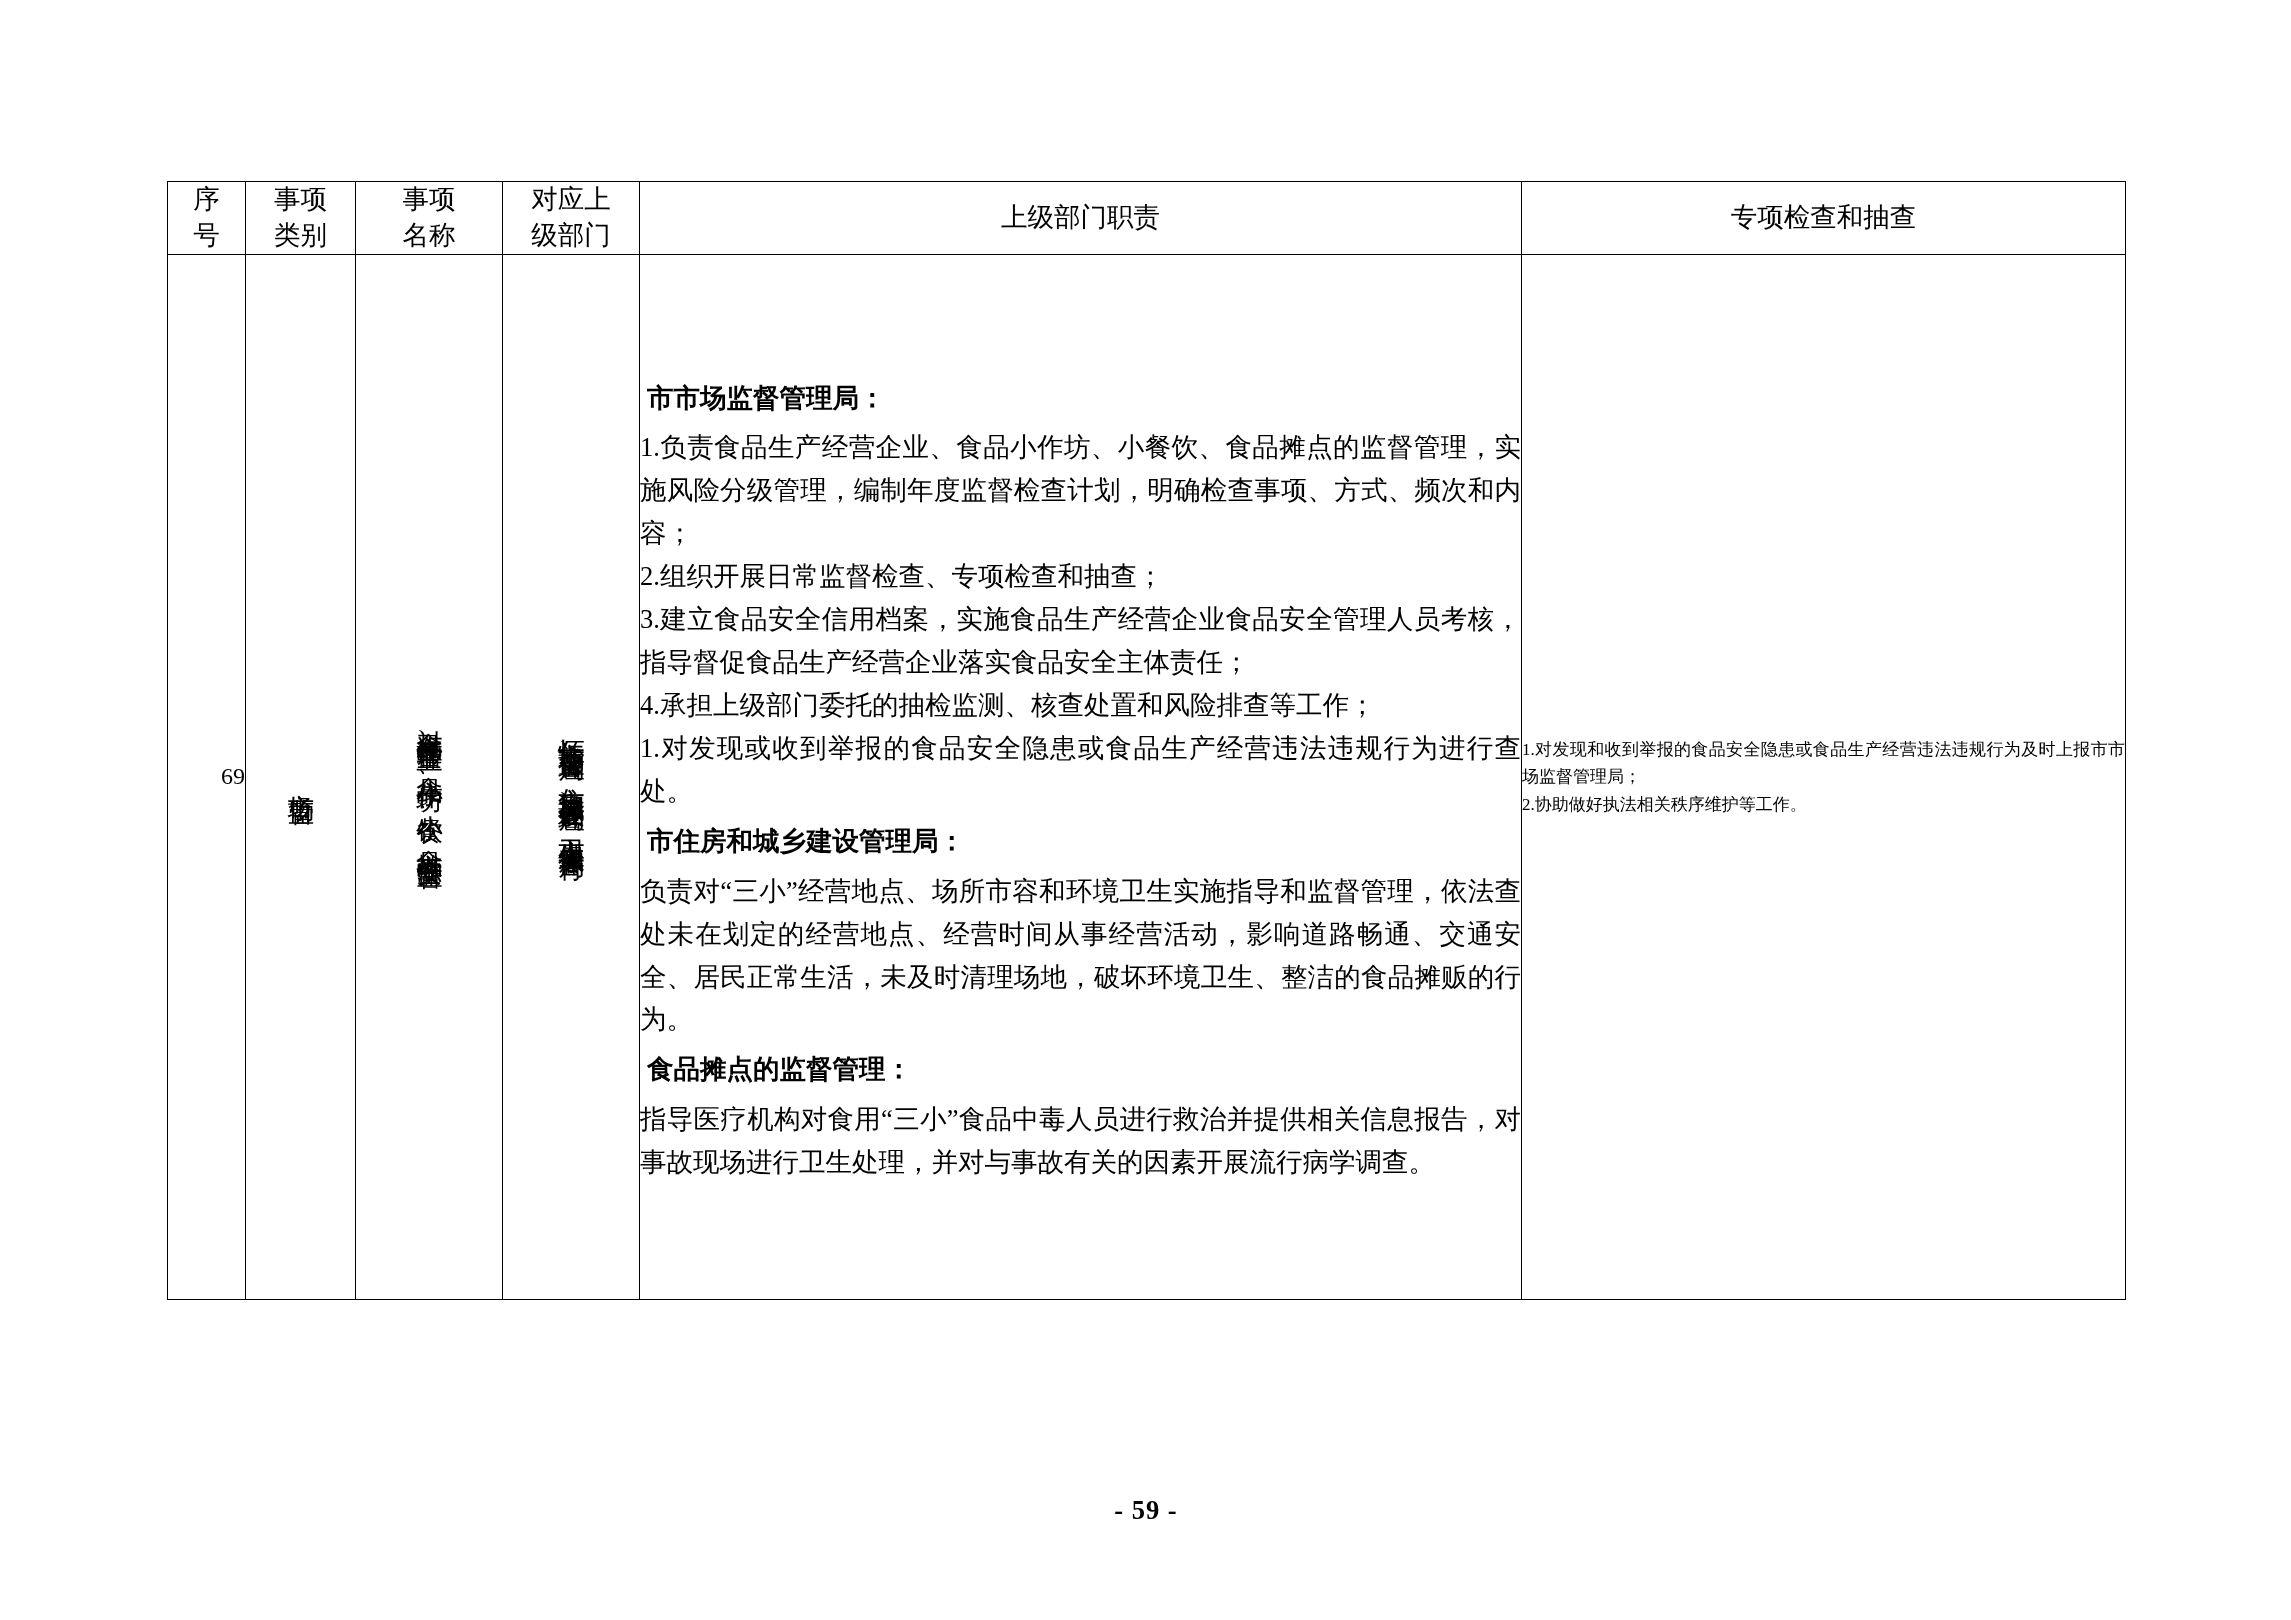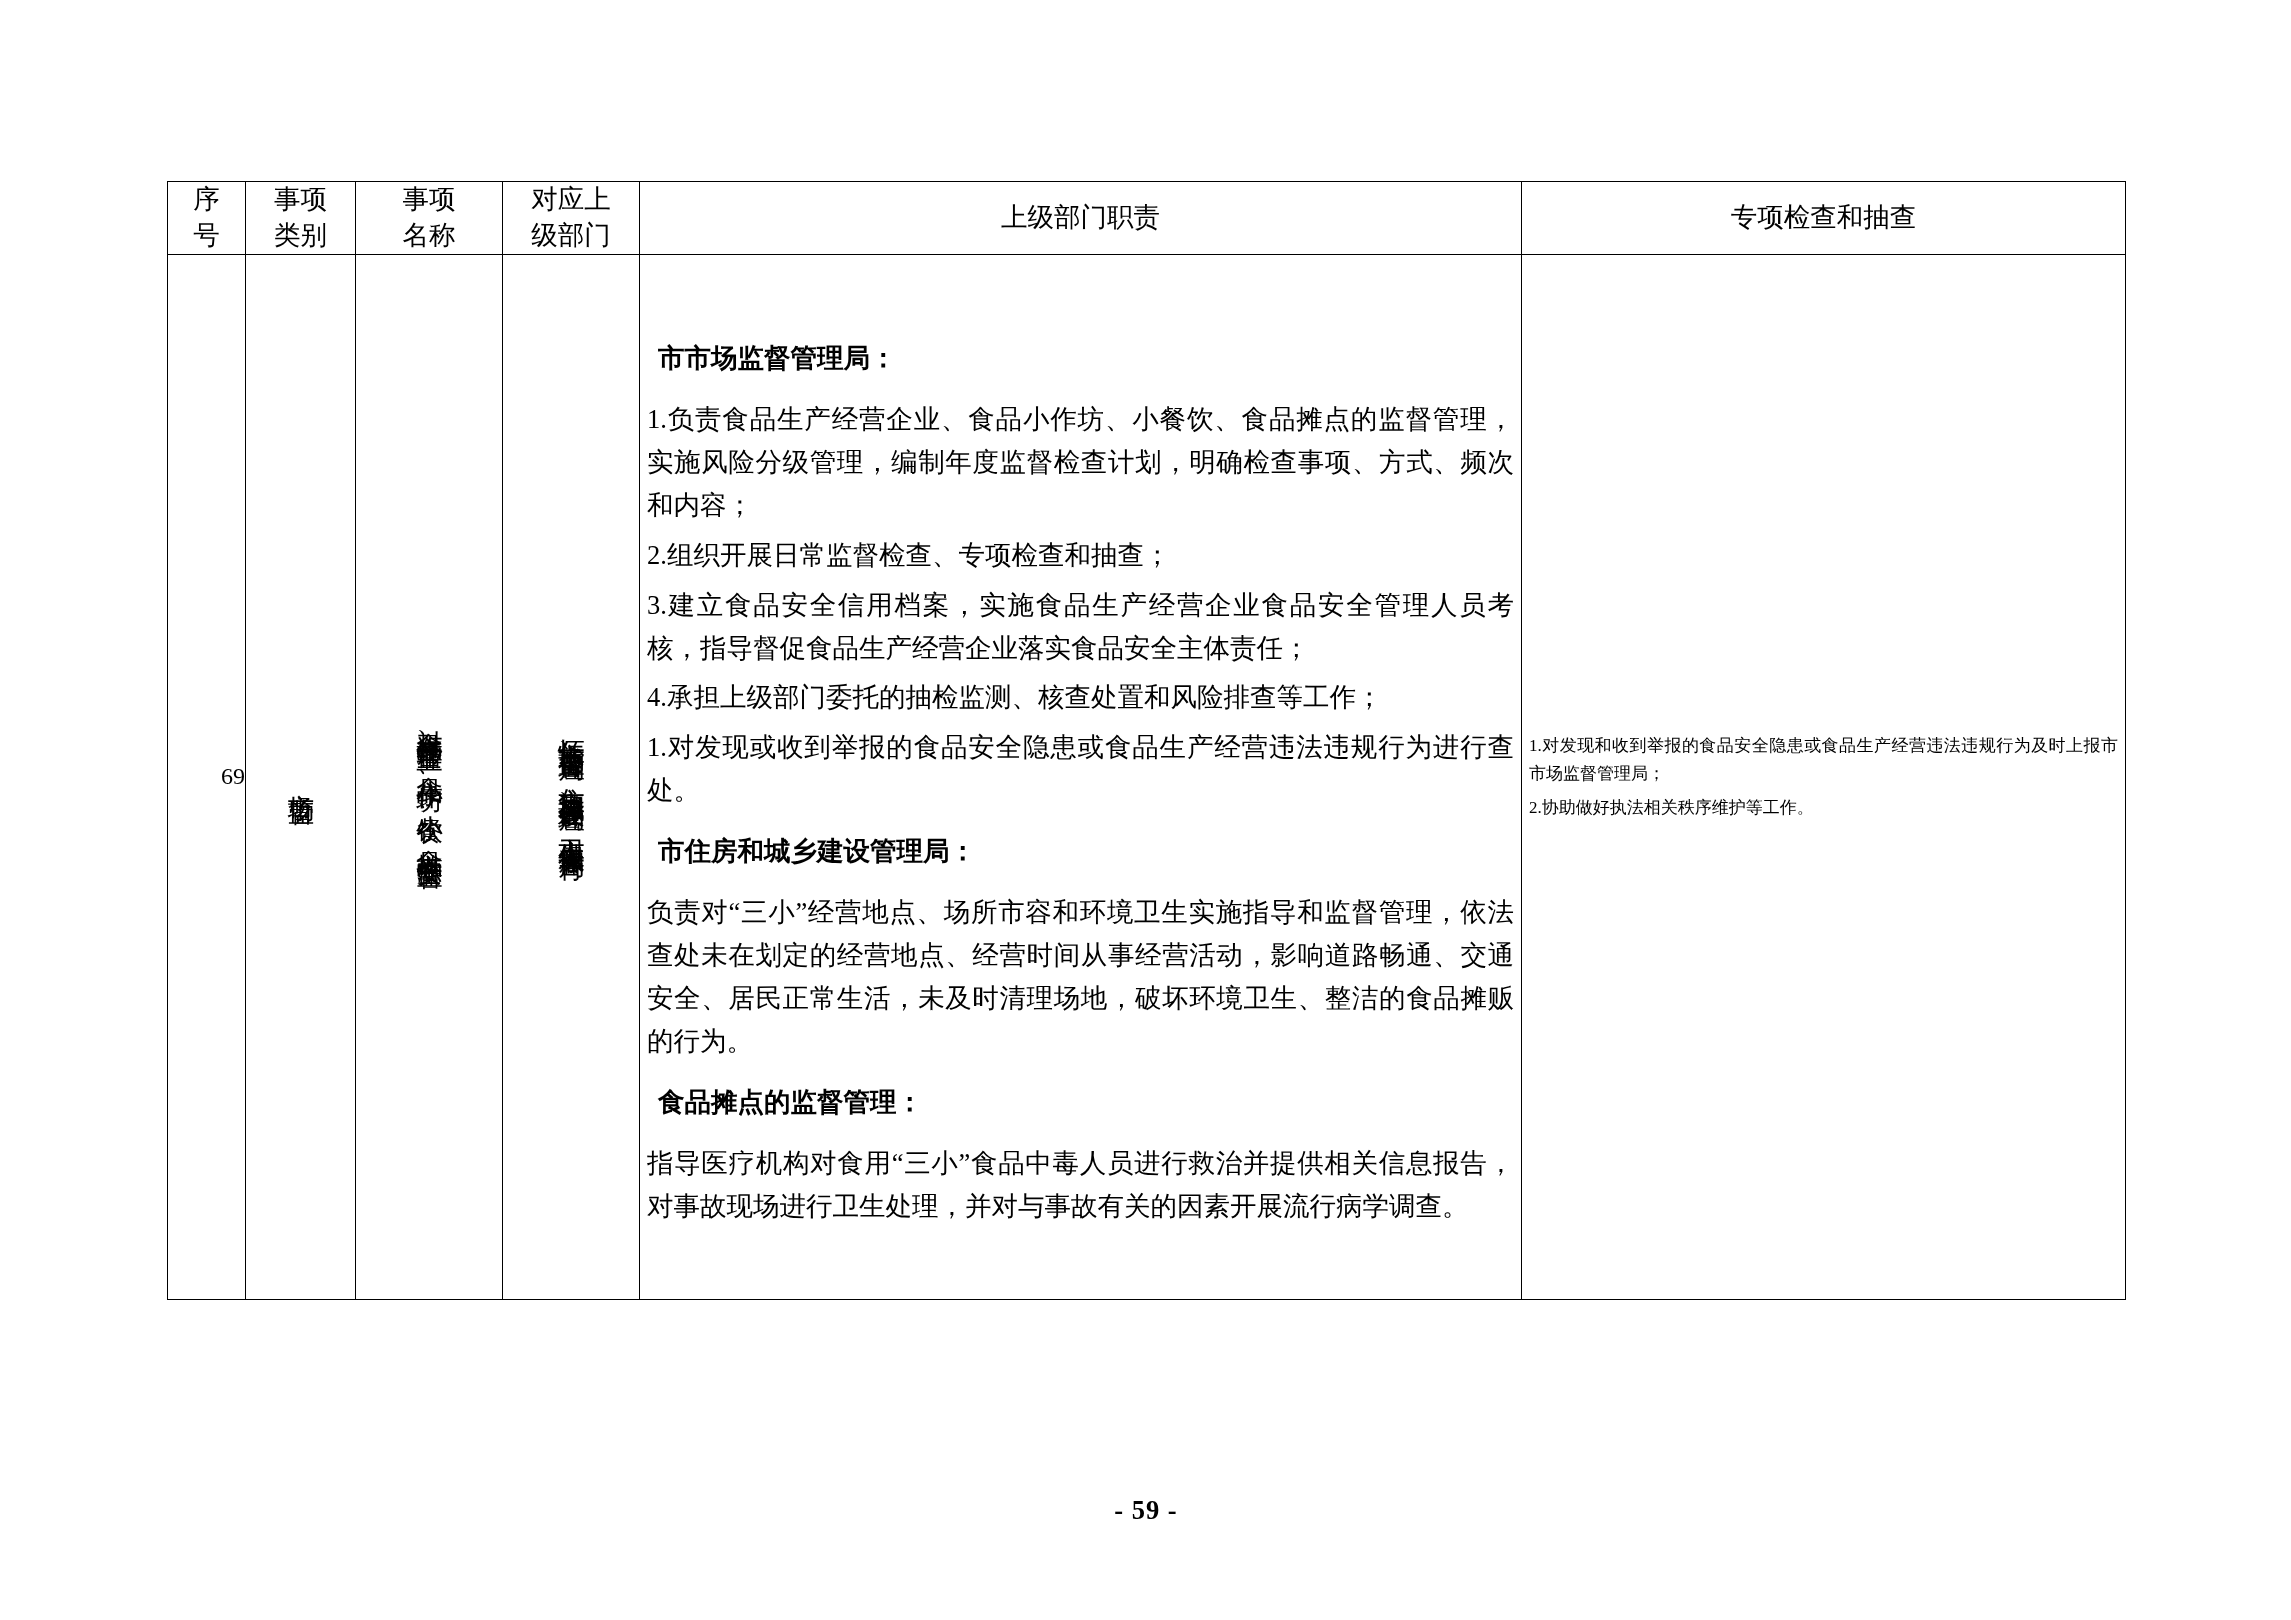--- a/index.html
+++ b/index.html
@@ -94,24 +94,24 @@
   td.cell-street {
     padding: 25.5px 19.6px;
     font-size: 17px;
     line-height: 1.62;
     vertical-align: middle;
     text-align: justify;
     text-justify: inter-ideograph;
   }
   .sub-title {
     font-weight: bold;
-    margin: 18px;
+    margin: 7px;
   }
   .para {
-    margin: 7px;
+    margin: 0;
   }
   .page-number {
     position: absolute;
     left: 0;
     right: 0;
     bottom: 94px;
     text-align: center;
     font-size: 26.5px;
     letter-spacing: 1px;
     font-weight: bold;

